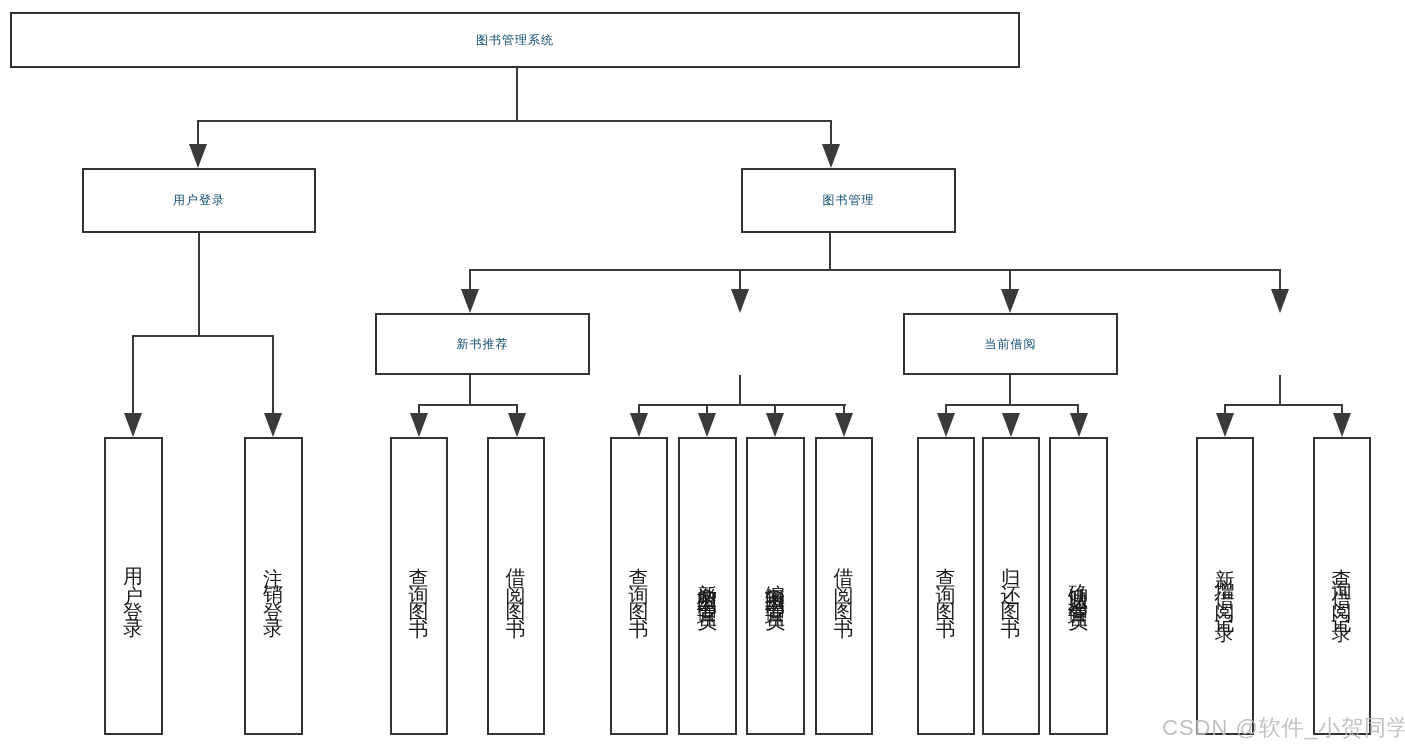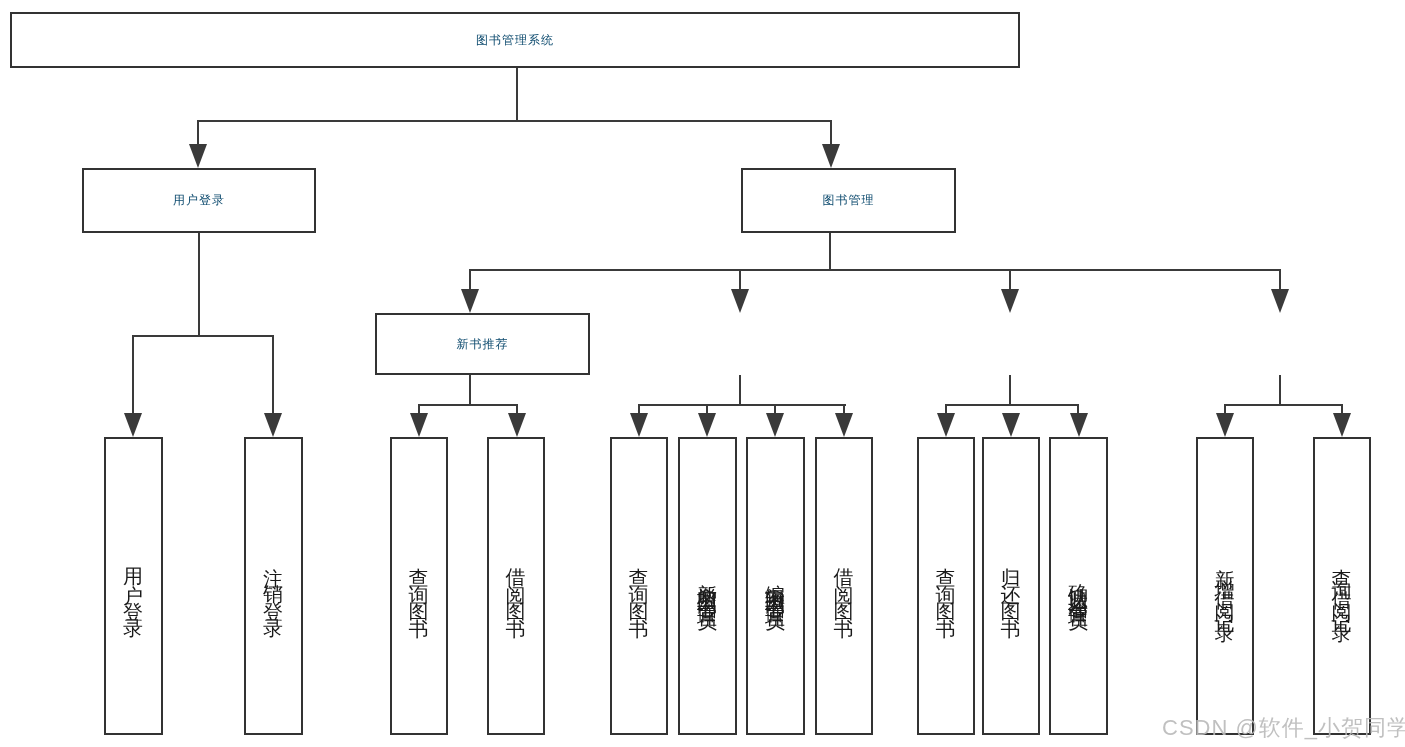--- a/index.html
+++ b/index.html
@@ -106,20 +106,23 @@
   <div class="vline" style="left:1009px; top:269px; height:22px;"></div>
   <div class="vline" style="left:1279px; top:269px; height:22px;"></div>
   <div class="arrow" style="left:461px; top:289px;"></div>
   <div class="arrow" style="left:731px; top:289px;"></div>
   <div class="arrow" style="left:1001px; top:289px;"></div>
   <div class="arrow" style="left:1271px; top:289px;"></div>
 
   <div class="box" style="left:363px; top:313px; width:215px; height:62px;margin-left:12px;">
     <span>新书推荐</span>
   </div>
+  <div class="box" style="left:903px; top:313px; width:215px; height:62px;">
+    <span>当前借阅</span>
+  </div>
 
   <div class="vline" style="left:469px; top:375px; height:31px;"></div>
   <div class="hline" style="left:418px; top:404px; width:100px;"></div>
   <div class="vline" style="left:418px; top:404px; height:12px;"></div>
   <div class="vline" style="left:516px; top:404px; height:12px;"></div>
   <div class="arrow" style="left:410px; top:413px;"></div>
   <div class="arrow" style="left:508px; top:413px;"></div>
 
   <div class="vline" style="left:739px; top:375px; height:31px;"></div>
   <div class="hline" style="left:638px; top:404px; width:208px;"></div>

